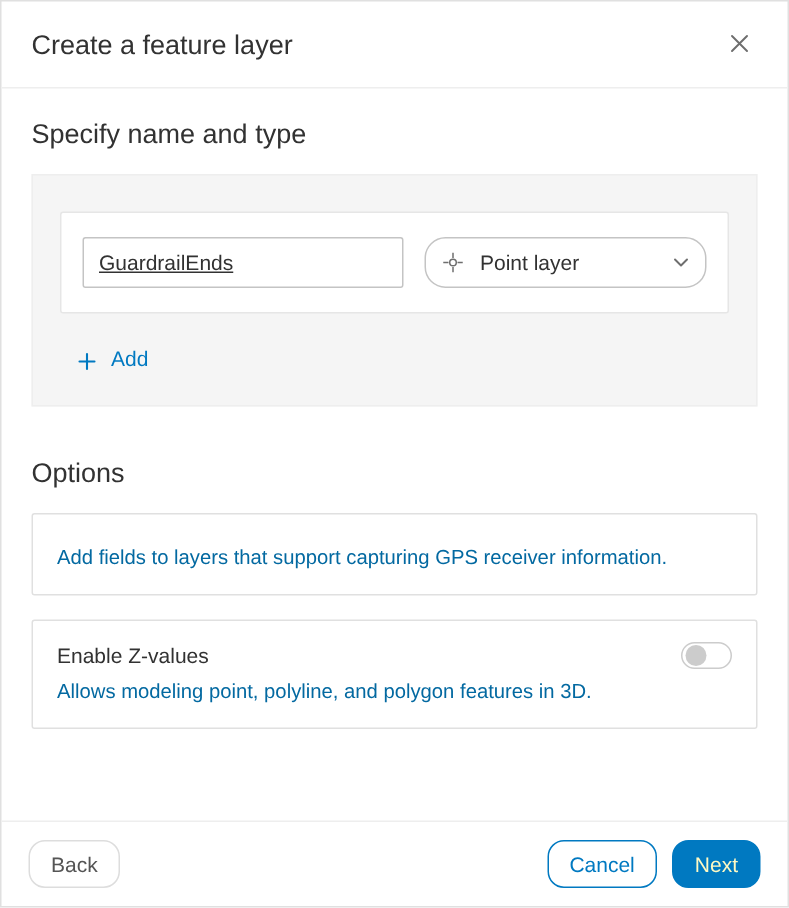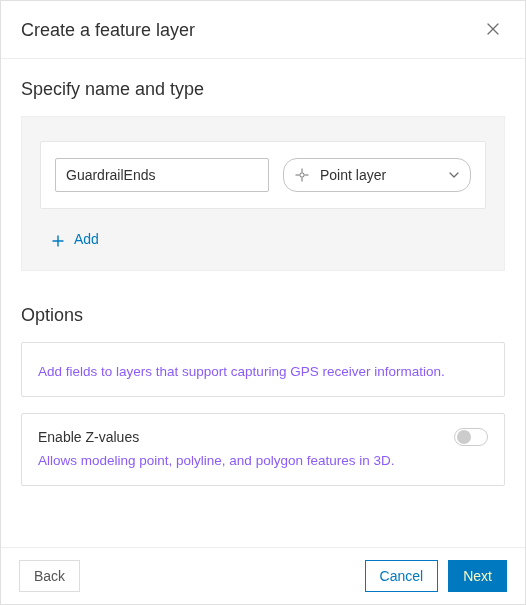--- a/index.html
+++ b/index.html
@@ -64,20 +64,21 @@
   }
   .name-input {
     flex: 1;
     height: 34px;
     border: 1px solid #c4c4c4;
     border-radius: 2px;
     padding: 0 10px;
     font-size: 14px;
     color: #323232;
     outline: none;
+    text-decoration: underline;
   }
   .type-select {
     width: 188px;
     height: 34px;
     border: 1px solid #c4c4c4;
     border-radius: 14px;
     background: #fff;
     display: flex;
     align-items: center;
     padding: 0 10px 0 10px;
@@ -128,21 +129,21 @@
     align-items: center;
     justify-content: space-between;
   }
   .option-title {
     font-size: 14px;
     color: #323232;
   }
   .option-desc {
     margin-top: 6px;
     font-size: 13.5px;
-    color: #8b5cf6;
+    color: #0369a1;
     line-height: 1.4;
   }
   .toggle {
     width: 34px;
     height: 18px;
     border-radius: 10px;
     position: relative;
     cursor: pointer;
     display: inline-block;
     border: none;
@@ -172,21 +173,21 @@
     padding: 12px 18px;
     display: flex;
     align-items: center;
     gap: 10px;
   }
   .footer .spacer { flex: 1; }
   .btn {
     height: 32px;
     padding: 0 14px;
     font-size: 14px;
-    border-radius: 0;
+    border-radius: 11px;
     cursor: pointer;
     background: #fff;
     border: 1px solid transparent;
     color: #323232;
   }
   .btn.back {
     border: 1px solid #ddd;
     color: #555;
   }
   .btn.cancel {

